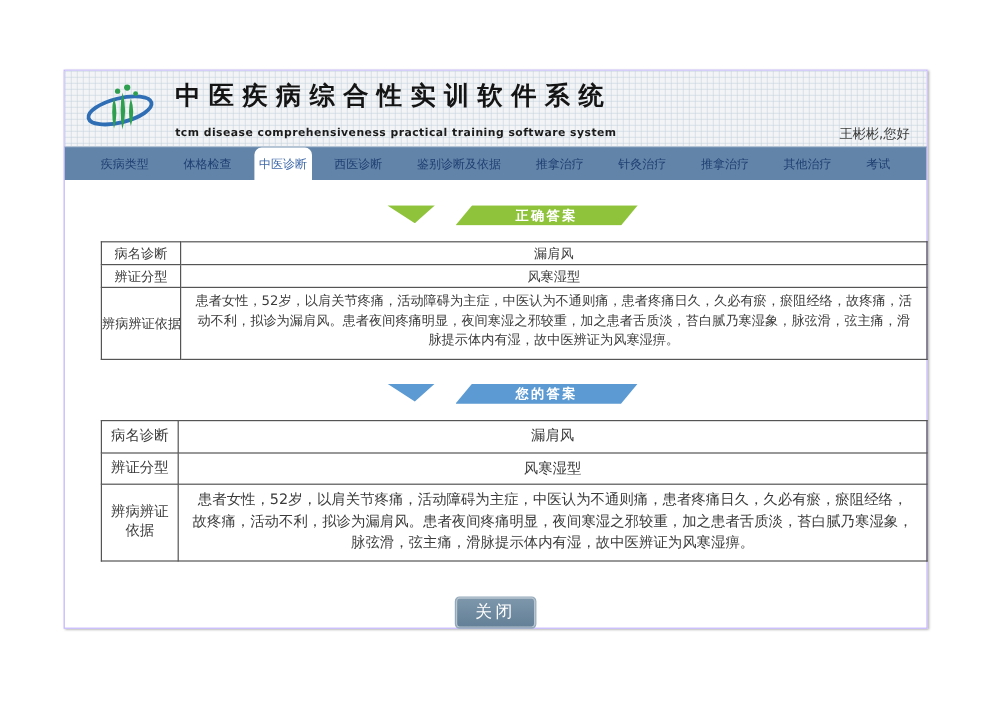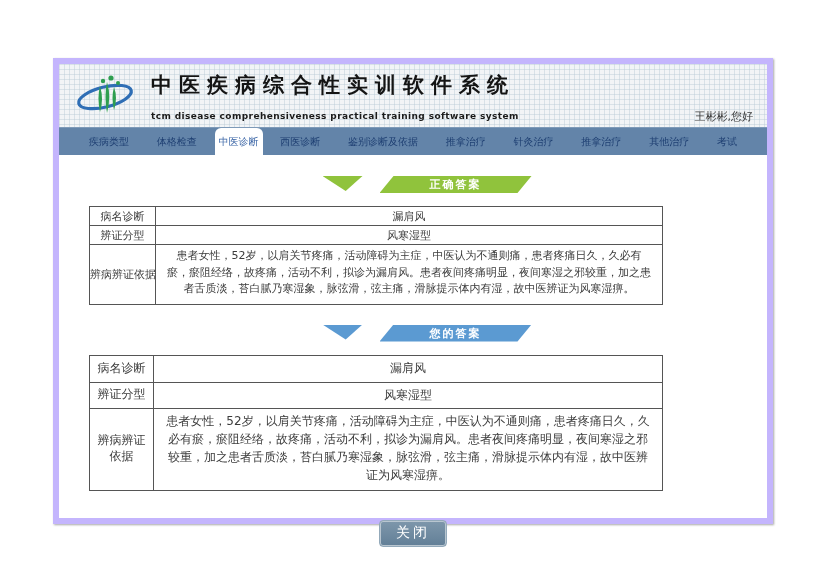--- a/index.html
+++ b/index.html
@@ -1,19 +1,19 @@
 <!DOCTYPE html>
 <html><head>
 <meta charset="utf-8">
 <style>
   * { margin:0; padding:0; box-sizing:border-box; }
   html,body { width:834px; height:587px; background:#fff; font-family:"DejaVu Sans", sans-serif; }
   .window{
     position:absolute; left:53px; top:58px; width:720px; height:466px;
-    border:6px solid #c4b5fd; background:#fff;
+    border:1px solid #c4b5fd; background:#fff;
     box-shadow:1px 1px 2px rgba(0,0,0,.35);
   }
   
   .header{
     position:relative; height:63px; display:flex; align-items:center;
     background-color:#f2f4f6;
     background-image:
       linear-gradient(rgba(185,202,214,.45) 1px, transparent 1px),
       linear-gradient(90deg, rgba(185,202,214,.45) 1px, transparent 1px);
     background-size:5px 5px;
@@ -48,21 +48,21 @@
   .content{ padding-top:21px; }
   .banner{ display:flex; justify-content:center; align-items:flex-start; gap:17px; height:17px;margin-left:28px; }
   .banner .tri{ width:40px; height:15px; clip-path:polygon(0 0,100% 0,58% 100%); }
   .banner .bar{
     width:152px; height:17px; line-height:17px; text-align:center;
     clip-path:polygon(14px 0,100% 0,calc(100% - 14px) 100%,0 100%);
     color:#fff; font-size:11px; font-weight:bold; letter-spacing:2px;
   }
   .green .tri,.green .bar{ background:#90c33c; }
   .blue  .tri,.blue  .bar{ background:#5b9ad2; }
-  table{ border-collapse:collapse; margin:13px 0 0 30px; width:574px; table-layout:fixed; color:#3b3b3b; }
+  table{ border-collapse:collapse; margin:13px 0 0 30px; width:689px; table-layout:fixed; color:#3b3b3b; }
   td{ border:1px solid #555; text-align:center; vertical-align:middle; }
   .t1{ font-size:11px; }
   .t1 td.lbl{ width:66px; white-space:nowrap; }
   .t1 tr.r1 td,.t1 tr.r2 td{ height:19px; }
   .t2{ font-size:12px; }
   .t2 td.lbl{ width:64px; padding:2px 6px; line-height:1.3; }
   .t2 tr.r1 td{ height:27px; } .t2 tr.r2 td{ height:26px; }
   .t2 tr.r1 td.val,.t2 tr.r2 td.val{ vertical-align:top; padding-top:4px; }
   td.long{ padding:3px 10px 6px; line-height:1.5; text-align:center; }
   .t1 td.long{ height:56px; } .t2 td.long{ height:60px; }

